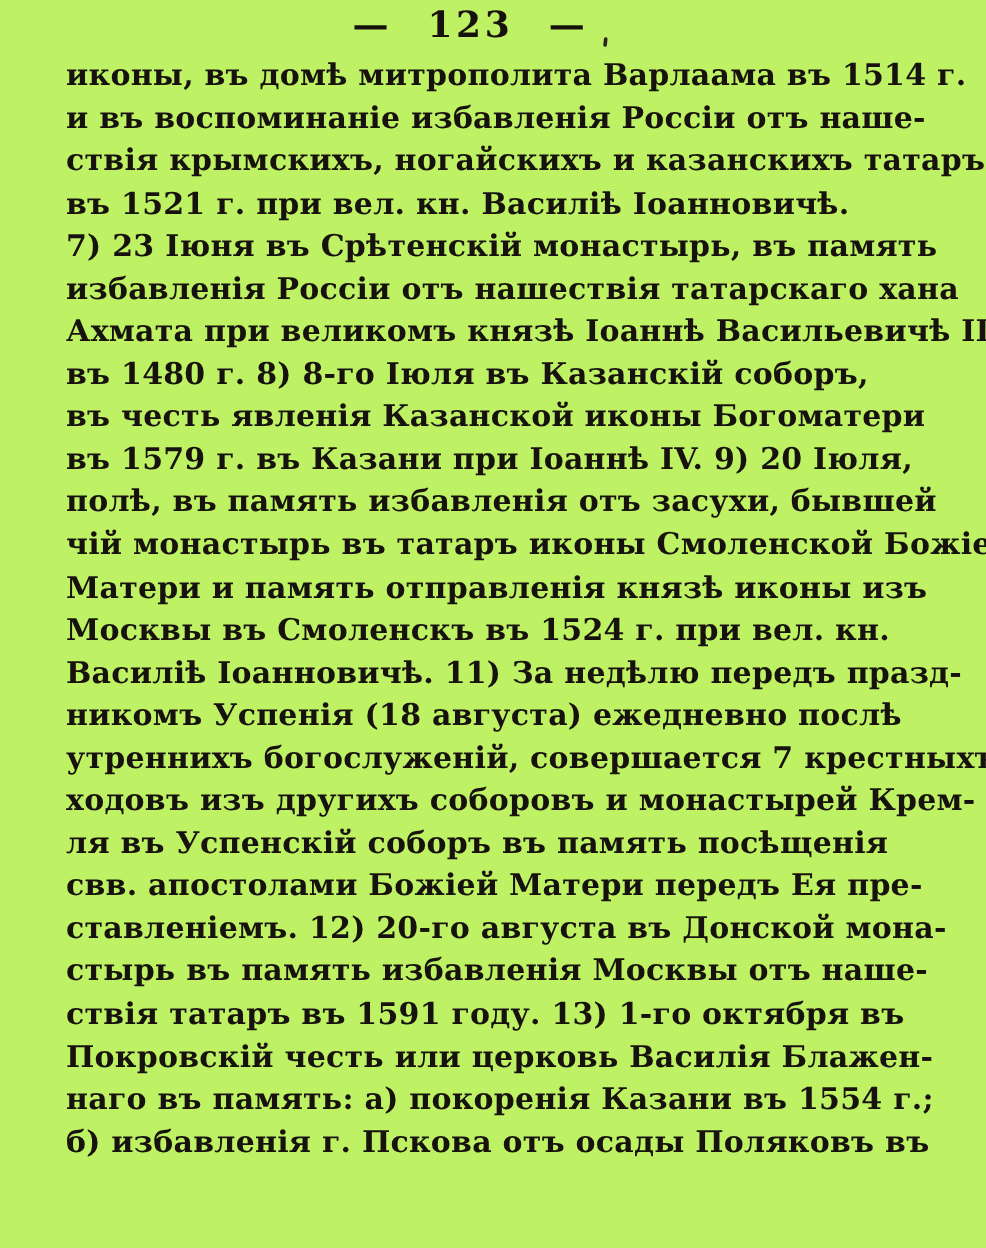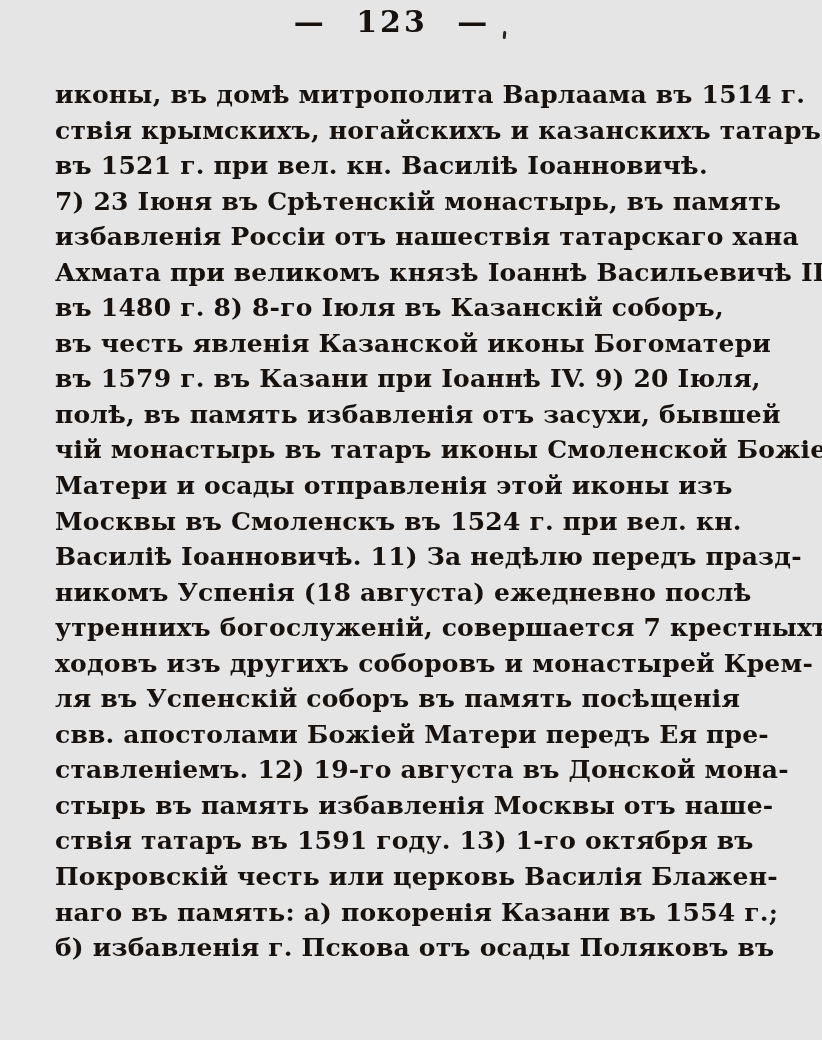--- a/index.html
+++ b/index.html
@@ -4,21 +4,21 @@
 <style>
   html, body {
     margin: 0;
     padding: 0;
     background: #ffffff;
   }
   .scan-page {
     position: relative;
     width: 822px;
     height: 1040px;
-    background: #e5e5e5;
+    background: #bef264;
     overflow: hidden;
     font-family: "DejaVu Serif", "Liberation Serif", serif;
     color: #17120e;
   }
   .page-header {
     position: absolute;
     top: 4px;
     left: 55px;
     width: 674px;
     text-align: center;
@@ -26,21 +26,20 @@
     font-weight: bold;
     letter-spacing: 3px;
     word-spacing: 16px;
     white-space: nowrap;
   }
   .text-block {
     position: absolute;
     top: 45px;
     left: 55px;
     width: 720px;
-    margin-top: 32px;
   }
   .text-line {
     height: 35.55px;
     line-height: 35.55px;
     font-size: 25px;
     font-weight: bold;
     text-align: justify;
     text-align-last: justify;
     white-space: nowrap;
     overflow: visible;
@@ -69,39 +68,40 @@
 <body>
 
 <div class="scan-page">
 
   <div class="page-header">— 123 —</div>
 
   <span class="ink-speck"></span>
 
   <div class="text-block">
     <div class="text-line">иконы, въ домѣ митрополита Варлаама въ 1514 г.</div>
+    <div class="text-line">и въ воспоминаніе избавленія Россіи отъ наше-</div>
     <div class="text-line">ствія крымскихъ, ногайскихъ и казанскихъ татаръ</div>
     <div class="text-line">въ 1521 г. при вел. кн. Василіѣ Іоанновичѣ.</div>
     <div class="text-line">7) 23 Іюня въ Срѣтенскій монастырь, въ память</div>
     <div class="text-line">избавленія Россіи отъ нашествія татарскаго хана</div>
     <div class="text-line">Ахмата при великомъ князѣ Іоаннѣ Васильевичѣ III</div>
     <div class="text-line">въ 1480 г. 8) 8-го Іюля въ Казанскій соборъ,</div>
     <div class="text-line">въ честь явленія Казанской иконы Богоматери</div>
     <div class="text-line">въ 1579 г. въ Казани при Іоаннѣ IV. 9) 20 Іюля,</div>
     <div class="text-line">полѣ, въ память избавленія отъ засухи, бывшей</div>
     <div class="text-line">чій монастырь въ татаръ иконы Смоленской Божіей</div>
-    <div class="text-line">Матери и осады отправленія этой иконы изъ</div>
+    <div class="text-line">Матери и память отправленія князѣ иконы изъ</div>
     <div class="text-line">Москвы въ Смоленскъ въ 1524 г. при вел. кн.</div>
     <div class="text-line">Василіѣ Іоанновичѣ. 11) За недѣлю передъ празд-</div>
     <div class="text-line">никомъ Успенія (18 августа) ежедневно послѣ</div>
     <div class="text-line">утреннихъ богослуженій, совершается 7 крестныхъ</div>
     <div class="text-line">ходовъ изъ другихъ соборовъ и монастырей Крем-</div>
     <div class="text-line">ля въ Успенскій соборъ въ память посѣщенія</div>
     <div class="text-line">свв. апостолами Божіей Матери передъ Ея пре-</div>
-    <div class="text-line">ставленіемъ. 12) 19-го августа въ Донской мона-</div>
+    <div class="text-line">ставленіемъ. 12) 20-го августа въ Донской мона-</div>
     <div class="text-line">стырь въ память избавленія Москвы отъ наше-</div>
     <div class="text-line">ствія татаръ въ 1591 году. 13) 1-го октября въ</div>
     <div class="text-line">Покровскій честь или церковь Василія Блажен-</div>
     <div class="text-line">наго въ память: а) покоренія Казани въ 1554 г.;</div>
     <div class="text-line">б) избавленія г. Пскова отъ осады Поляковъ въ</div>
   </div>
 
 </div>
 
 </body></html>

